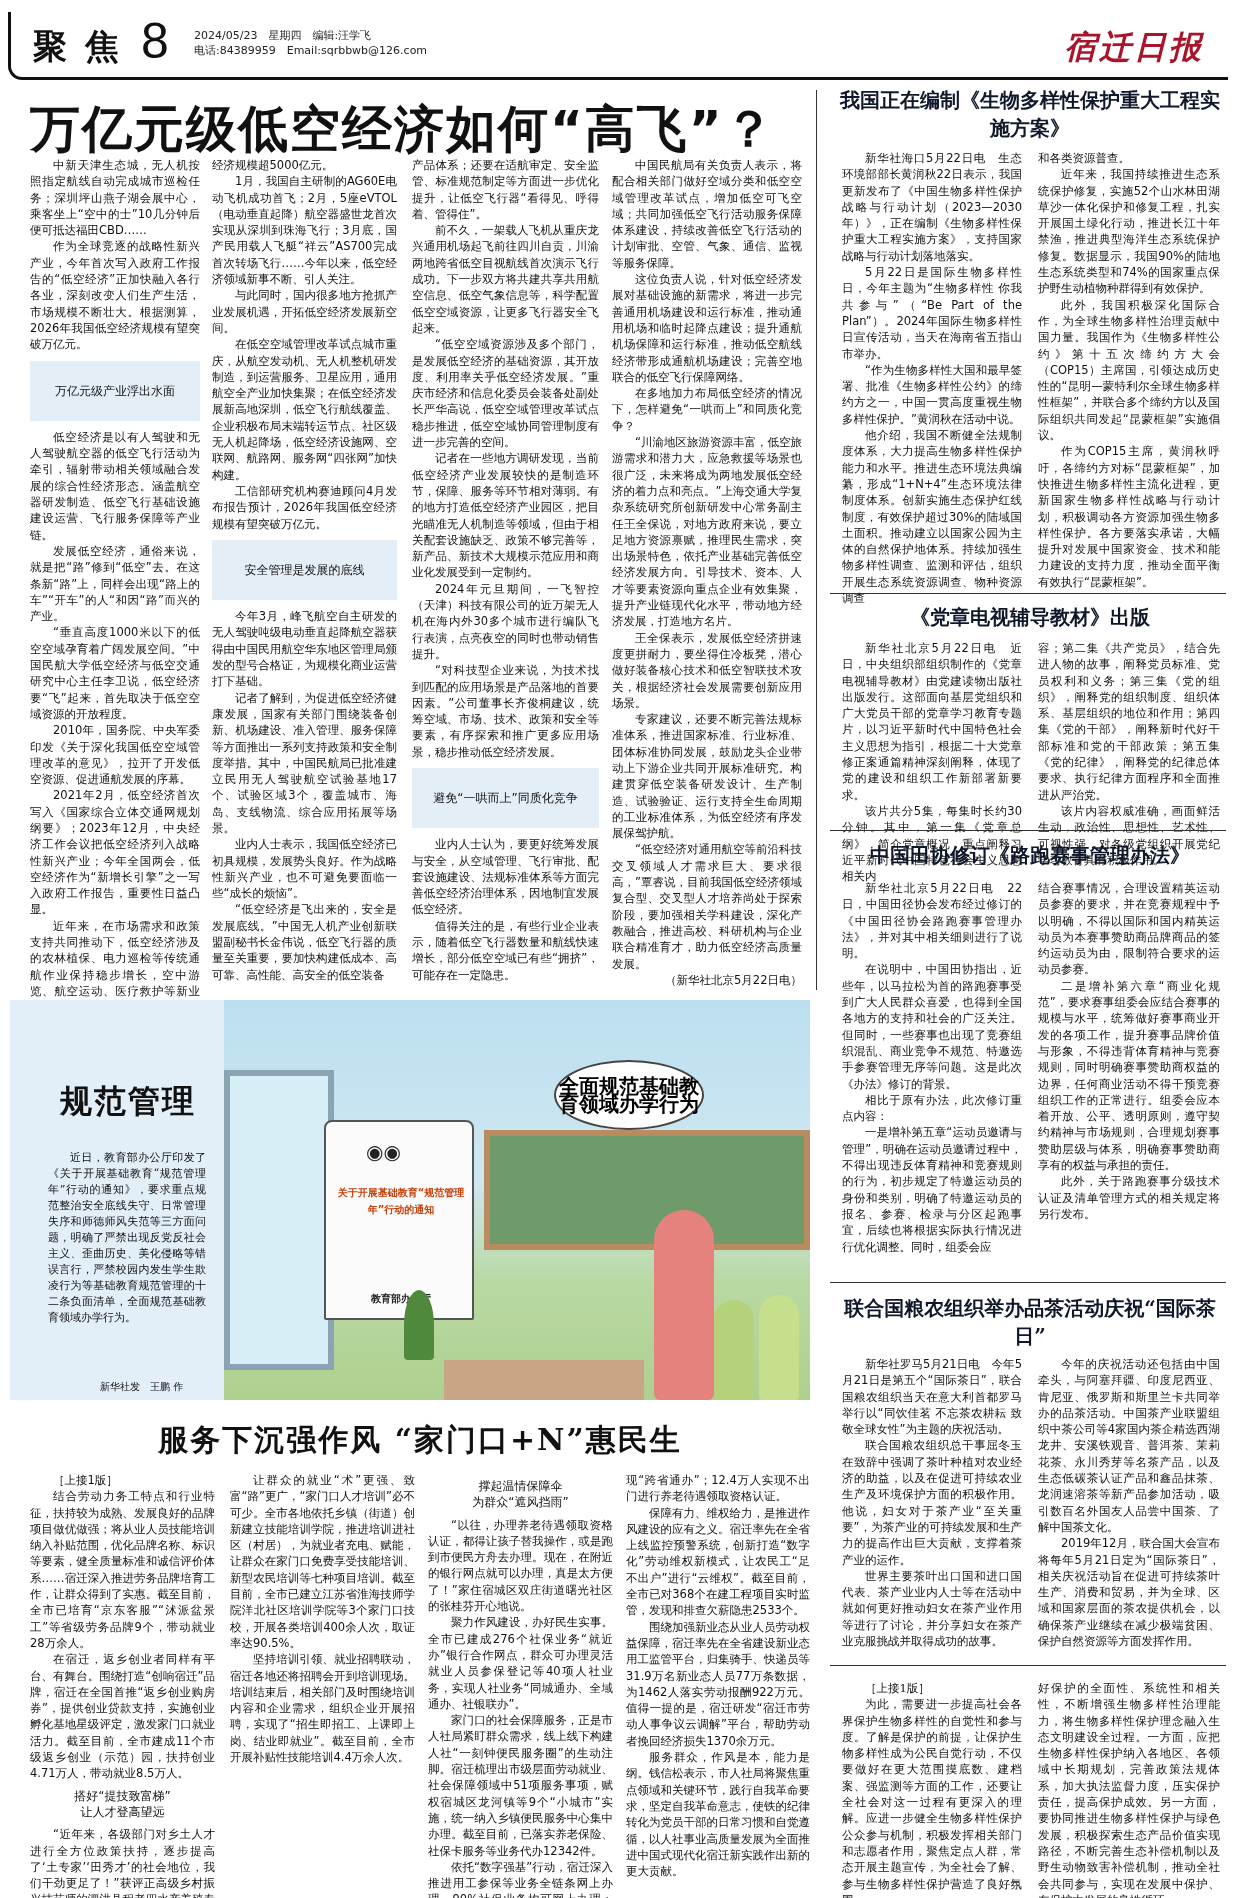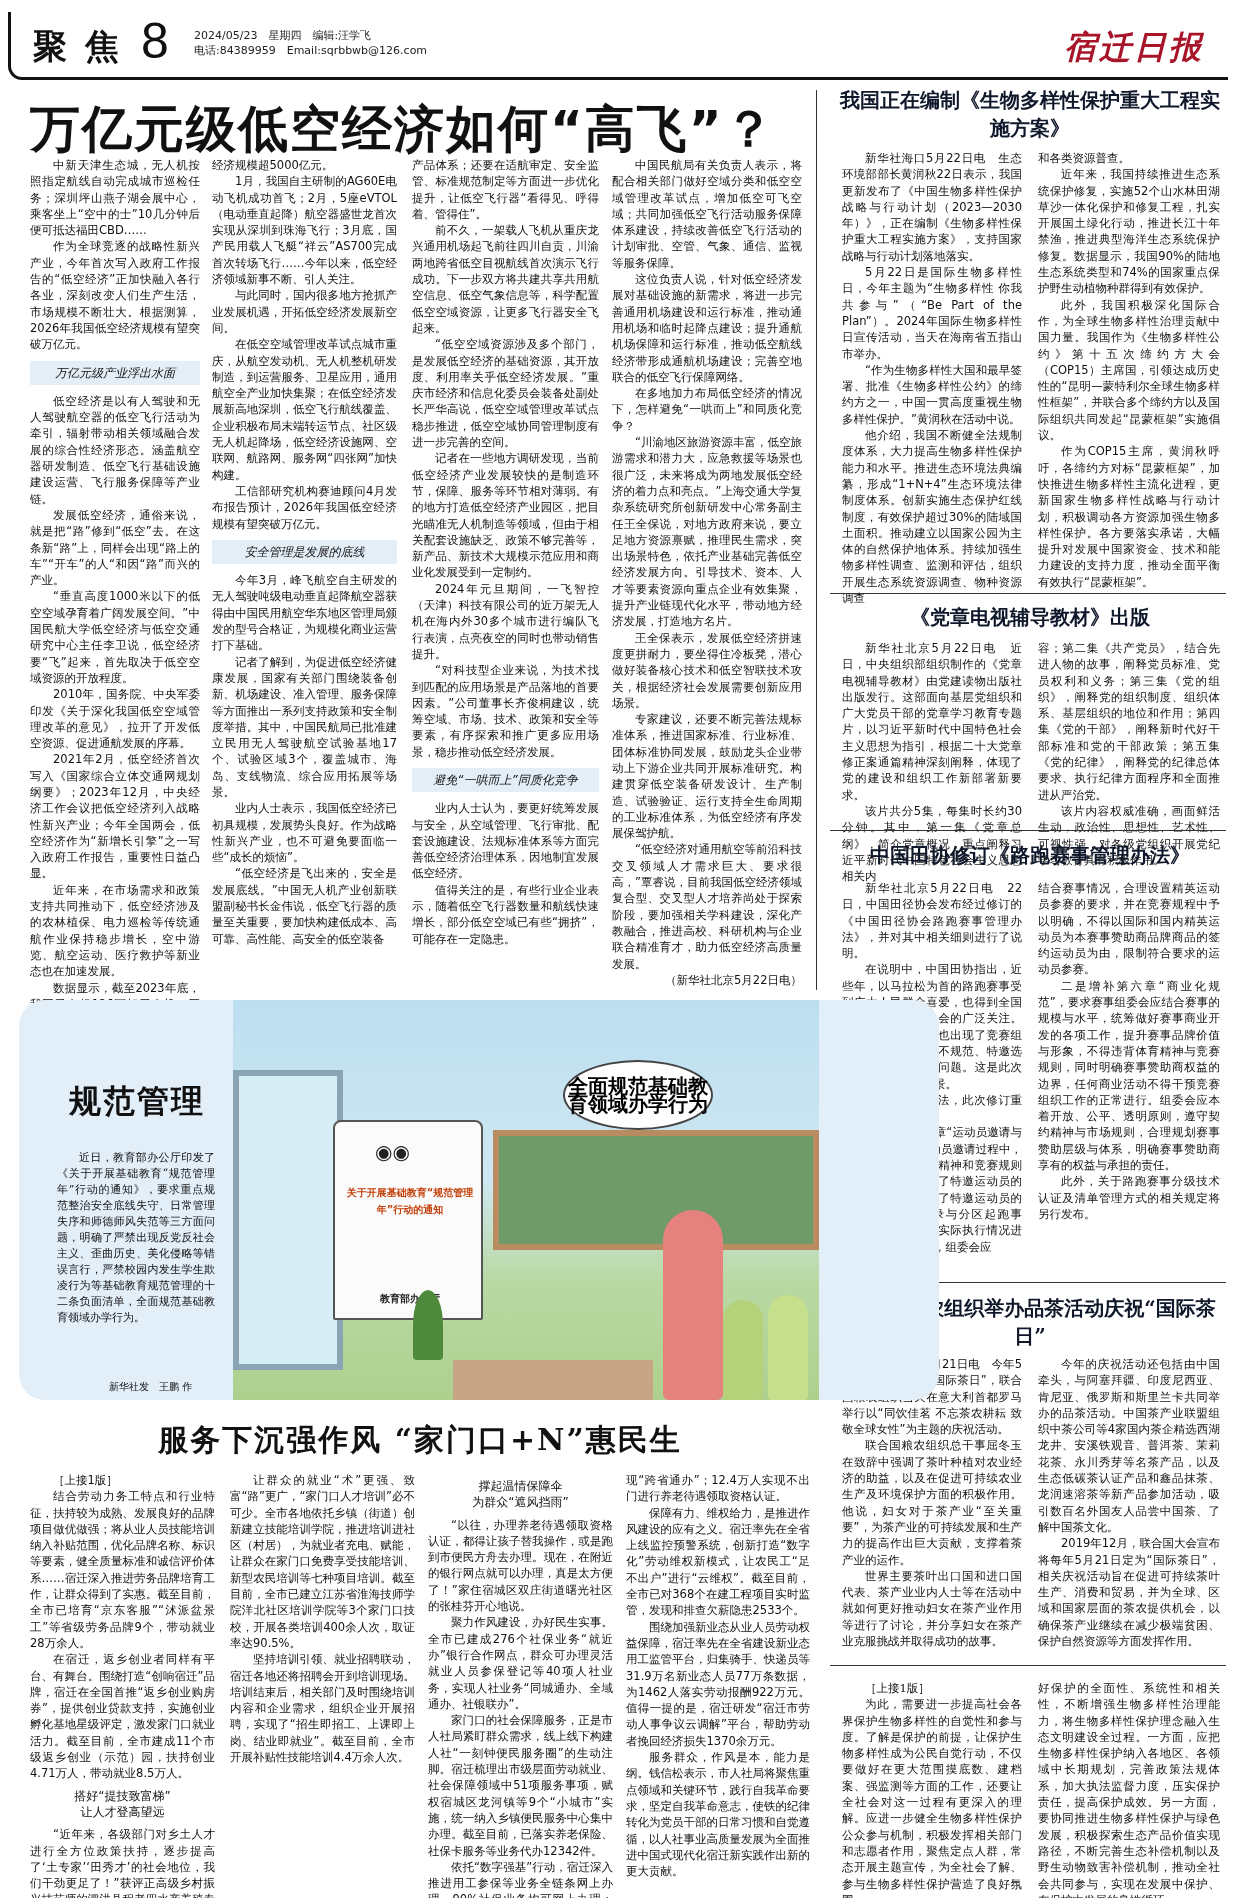--- a/index.html
+++ b/index.html
@@ -10,30 +10,30 @@
   .section-name { position: absolute; left: 22px; top: 12px; font-family: "DejaVu Serif", serif; font-size: 34px; font-weight: bold; letter-spacing: 18px; }
   .page-num { position: absolute; left: 130px; top: 4px; font-family: "Liberation Sans", sans-serif; font-size: 50px; line-height: 50px; }
   .meta { position: absolute; left: 183px; top: 16px; font-size: 11px; line-height: 15px; color: #222; }
   .paper-logo { position: absolute; right: 24px; top: 14px; font-family: "DejaVu Serif", serif; font-size: 32px; font-style: italic; font-weight: bold; color: #a8152a; letter-spacing: 3px; }
 
   .headline { position: absolute; left: 30px; top: 96px; width: 790px; font-family: "DejaVu Sans", sans-serif; font-weight: bold; font-size: 50px; letter-spacing: 2px; }
 
   .col { position: absolute; font-size: 11.5px; line-height: 16.3px; text-align: justify; color: #111; }
   .col p { text-indent: 2em; }
   .col p.noindent { text-indent: 0; }
-  .subhead { background: #e4eef7; text-align: center; padding: 4px 0; margin: 8px 0; font-size: 12px; text-indent: 0 !important; font-style: italic; }
+  .subhead { background: #e4eef7; text-align: center; padding: 22px 0; margin: 8px 0; font-size: 12px; text-indent: 0 !important; }
   .subhead-plain { text-align: center; margin: 6px 0; font-size: 12px; text-indent: 0 !important; }
 
   .side-title { position: absolute; font-family: "DejaVu Serif", serif; font-weight: bold; text-align: center; color: #0f172a; }
 
   .vrule { position: absolute; width: 1px; background: #333; }
   .hrule { position: absolute; height: 1px; background: #333; }
 
   
-  .cartoon { position: absolute; left: 19px; top: 1000px; width: 920px; height: 400px; background: #e2eef8; border-radius: 26px; }
+  .cartoon { position: absolute; left: 10px; top: 1000px; width: 800px; height: 400px; background: #e2eef8; }
   .cartoon-title { position: absolute; left: 50px; top: 80px; font-family: "DejaVu Serif", serif; font-weight: bold; font-size: 32px; letter-spacing: 2px; }
   .cartoon-text { position: absolute; left: 38px; top: 150px; width: 158px; font-family: "DejaVu Serif", serif; font-size: 11px; line-height: 16px; text-indent: 2em; text-align: justify; }
   .cartoon-credit { position: absolute; left: 90px; top: 380px; font-size: 10px; }
   .cartoon-art { position: absolute; left: 214px; top: 0; width: 586px; height: 400px; overflow: hidden; background: linear-gradient(180deg, #bcdff0 0%, #cfe7f2 45%, #b9d9a4 70%, #aed08e 100%); }
   .art-window { position: absolute; left: 0; top: 70px; width: 110px; height: 300px; background: #d8eef7; border: 6px solid #8aa4b3; }
   .art-board { position: absolute; left: 260px; top: 130px; width: 326px; height: 120px; background: #6f9a6a; border: 6px solid #b88b61; }
   .art-bubble { position: absolute; left: 330px; top: 60px; width: 150px; height: 70px; border-radius: 50%; background: #fff; border: 2px solid #444; display: flex; align-items: center; justify-content: center; text-align: center; font-weight: bold; font-size: 20px; line-height: 18px; color: #000000; }
   .art-doc { position: absolute; left: 100px; top: 120px; width: 150px; height: 200px; background: #fbfbfb; border: 2px solid #555; border-radius: 8px 8px 2px 2px; }
   .art-doc-face { position: absolute; left: 40px; top: 18px; font-size: 20px; color: #222; }
   .art-doc-title { position: absolute; left: 6px; top: 62px; width: 138px; text-align: center; color: #c2410c; font-weight: bold; font-size: 10px; line-height: 17px; }

